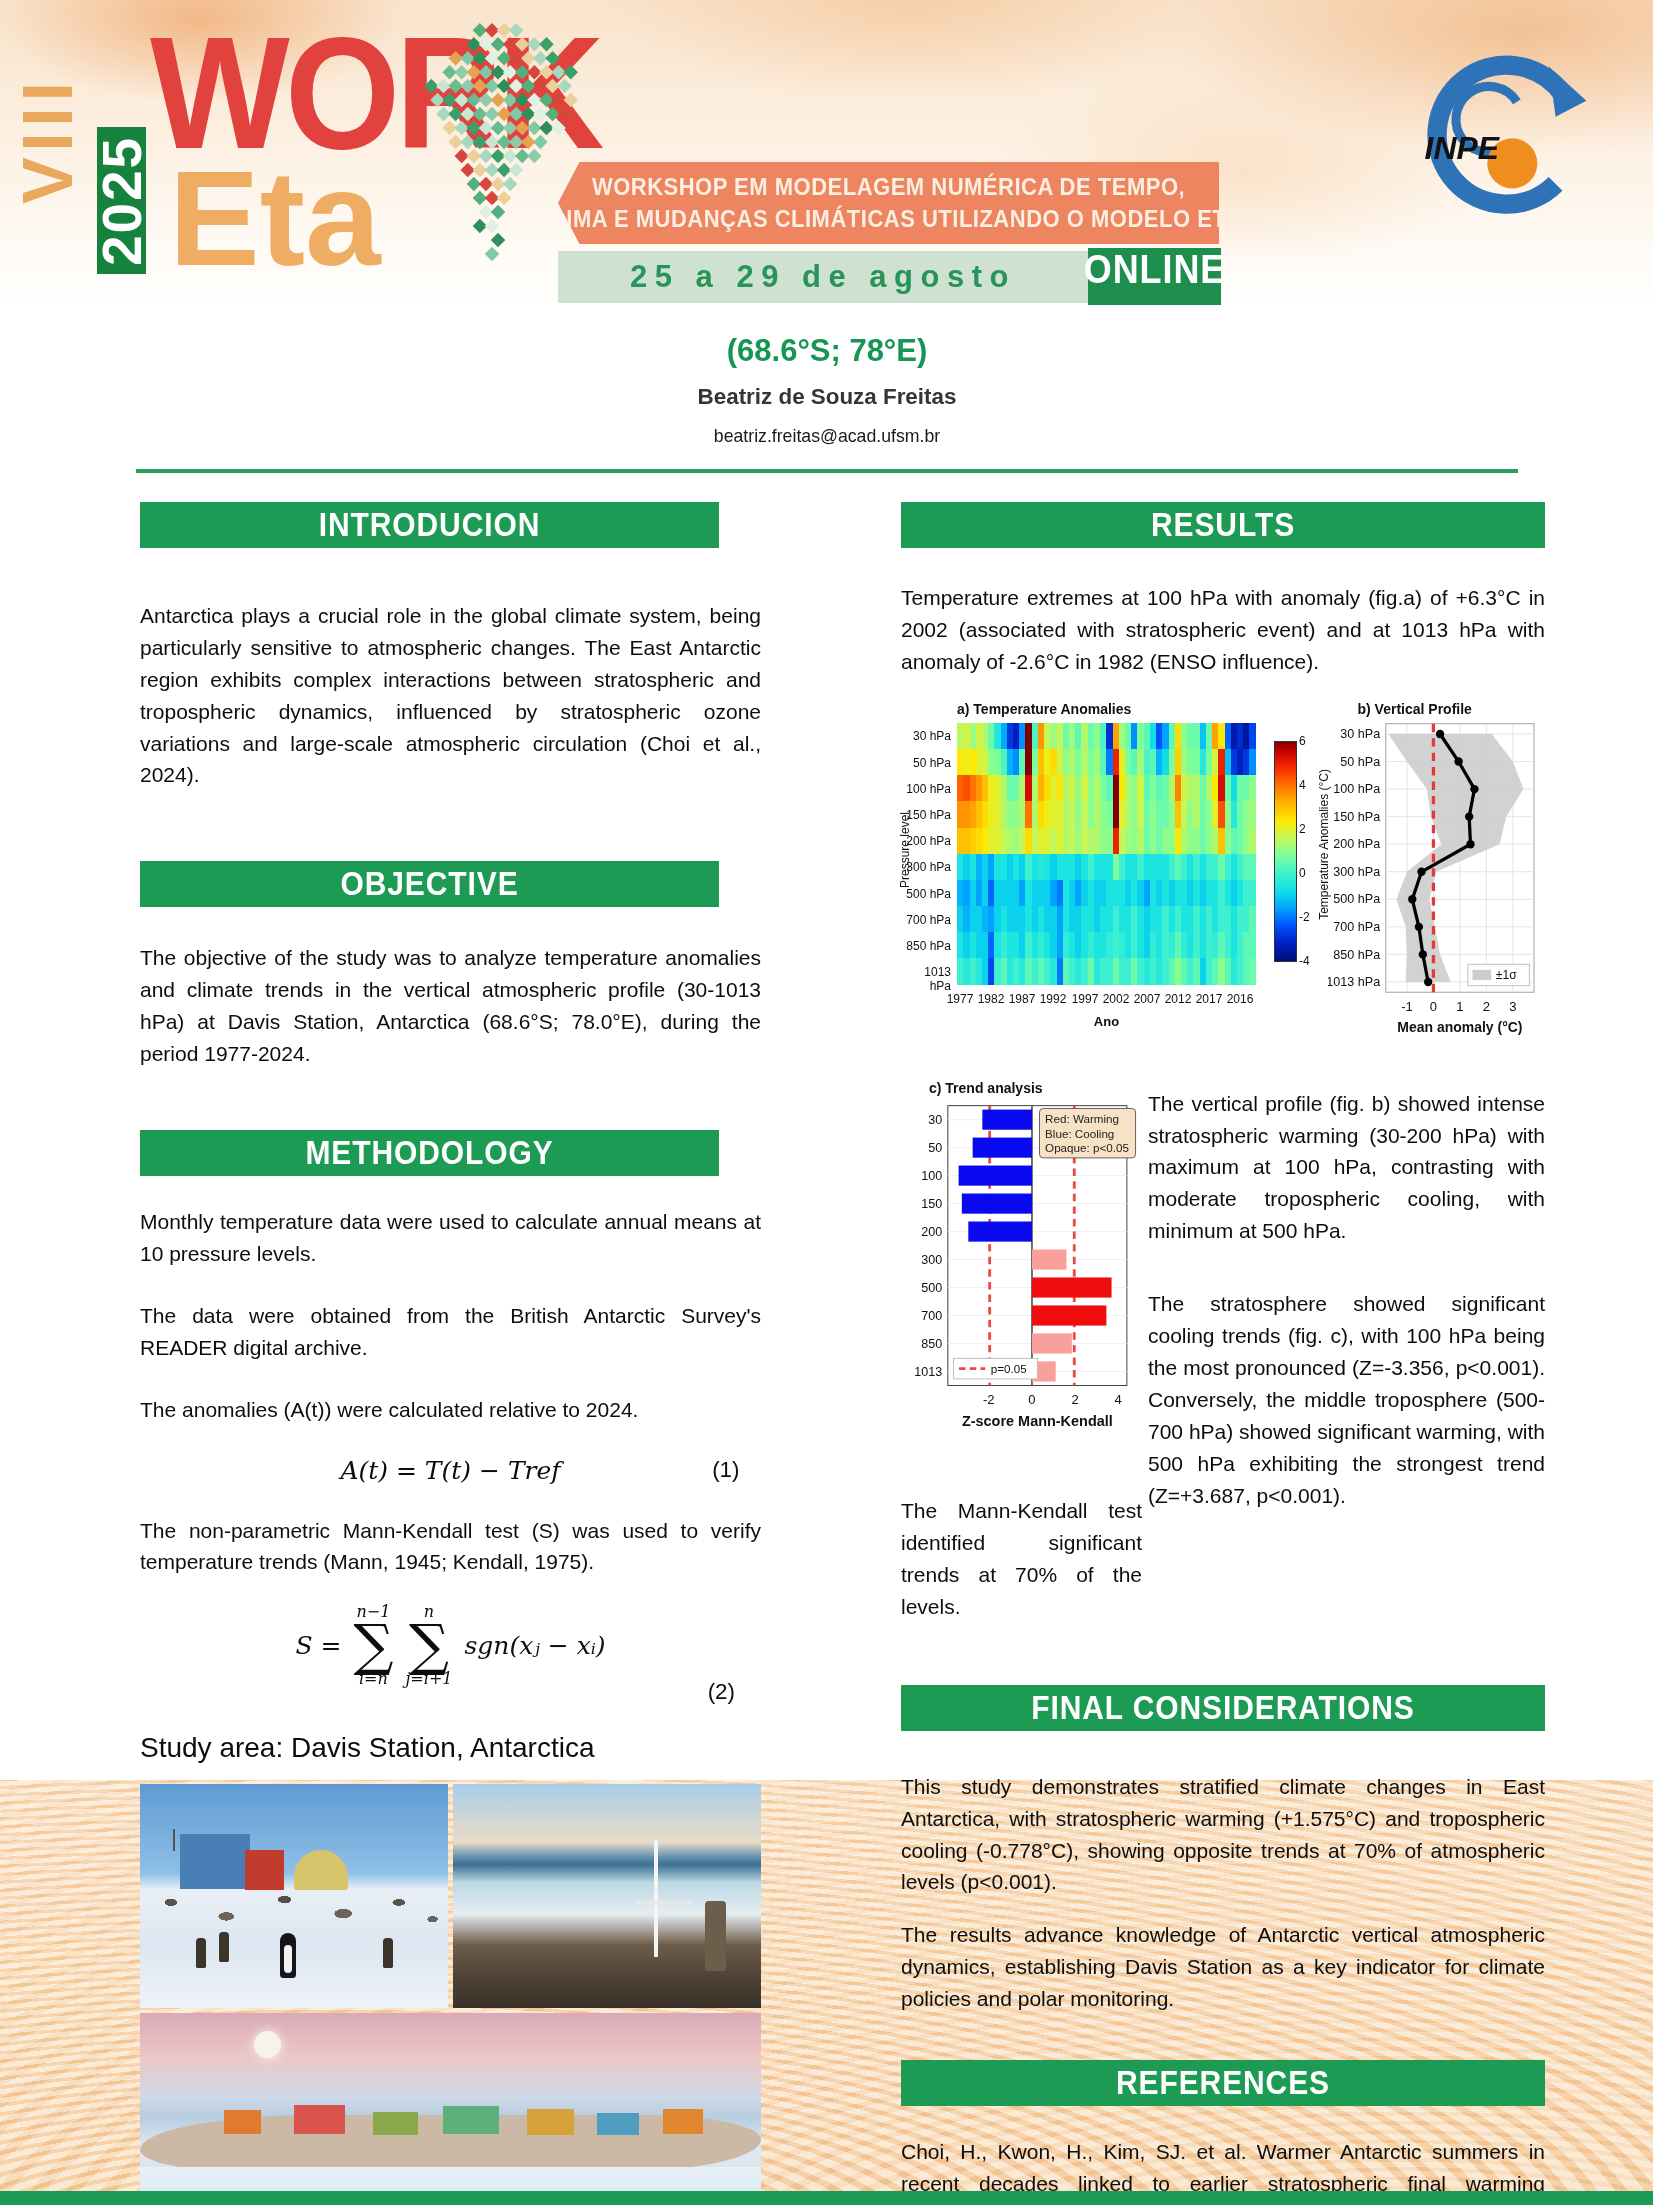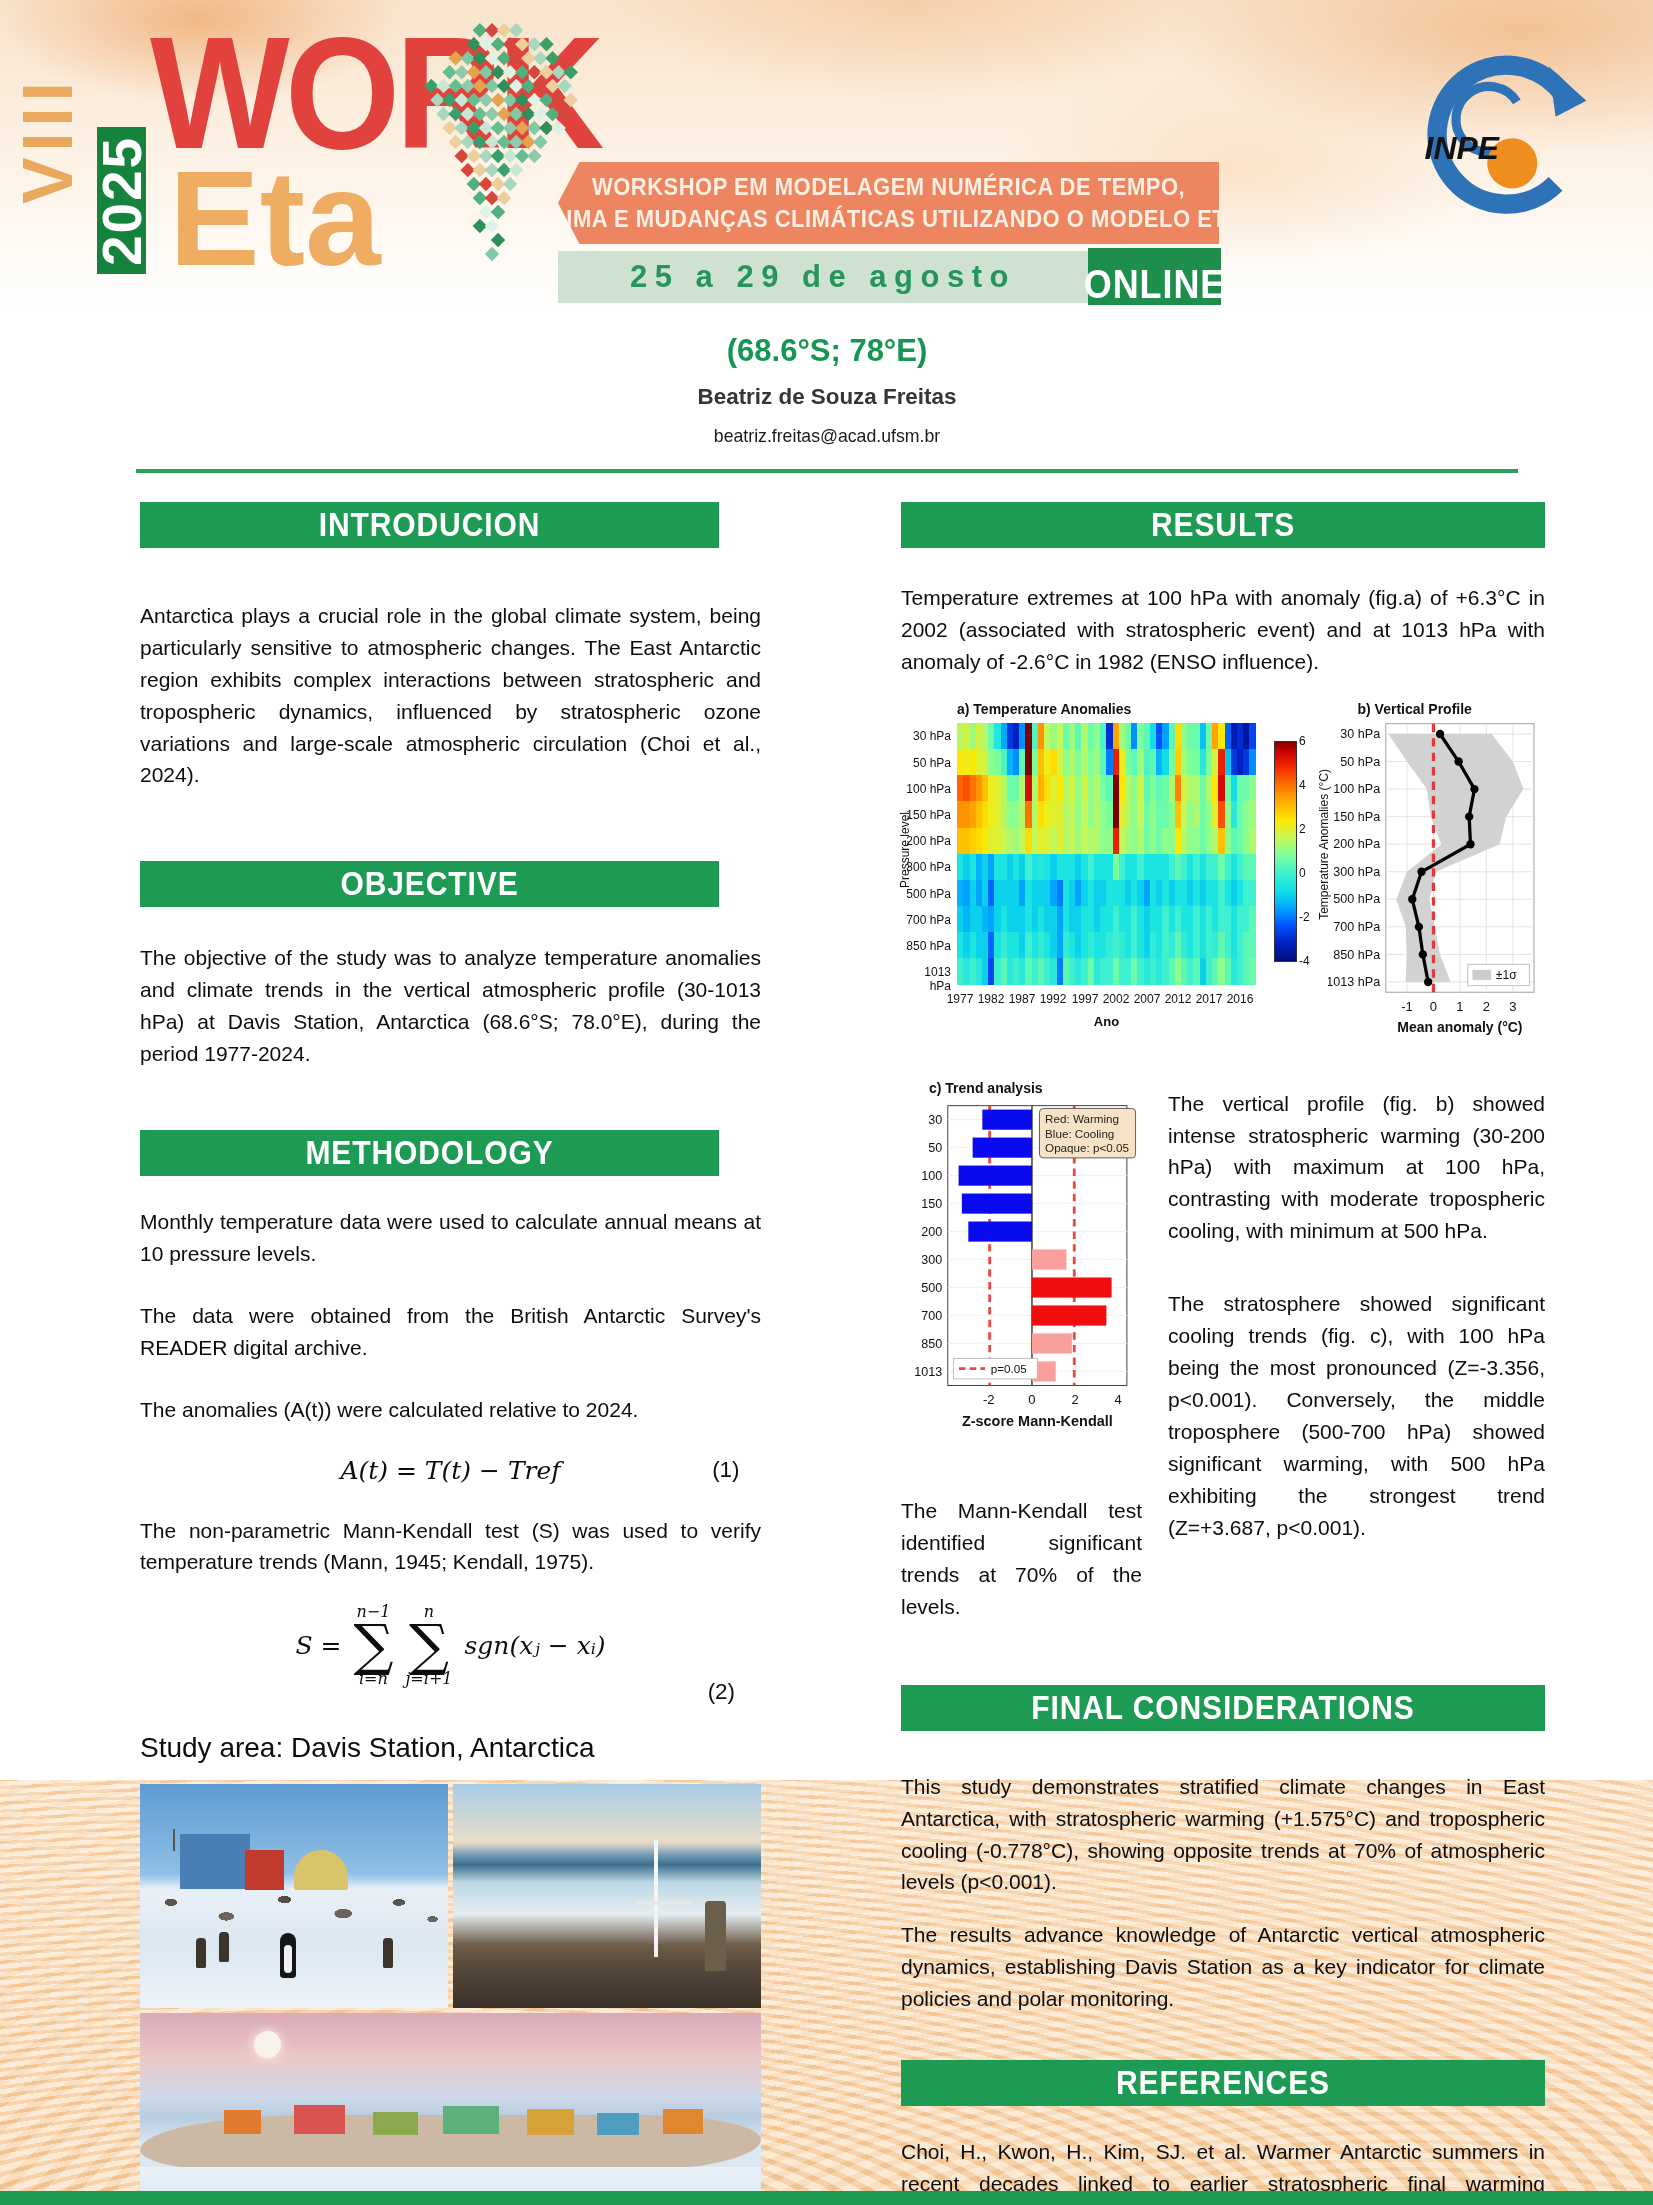--- a/index.html
+++ b/index.html
@@ -24,21 +24,21 @@
   .mosaic{position:absolute;left:405px;top:18.7px;}
   .banner-orange{position:absolute;left:558px;top:162px;width:661px;height:82px;background:#ec8560;
     clip-path:polygon(21.5px 0,100% 0,100% 100%,21.5px 100%,0 50%);
     display:flex;flex-direction:column;align-items:center;justify-content:center;}
   .banner-orange div{color:#fdeee2;font-weight:700;font-size:22px;letter-spacing:0.5px;line-height:1.45;
     transform:scaleY(1.12);white-space:nowrap;}
   .banner-date{position:absolute;left:558px;top:251px;width:530px;height:52px;background:#cfe2d2;
     display:flex;align-items:center;justify-content:center;}
   .banner-date span{color:#27945a;font-size:31px;font-weight:800;letter-spacing:7.5px;}
   .banner-online{position:absolute;left:1088px;top:248px;width:133px;height:57px;background:#1e8e4d;
-    display:flex;align-items:flex-end;justify-content:center;}
+    display:flex;align-items:flex-start;justify-content:center;}
   .banner-online span{color:#ffffff;font-size:36px;font-weight:800;transform:scaleY(1.15);letter-spacing:0.9px;}
   .inpe{position:absolute;left:1395px;top:46px;}
   
   .title-block{margin-top:22.4px;text-align:center;position:relative;z-index:2;}
   .title-l1,.title-l2{color:#169553;font-size:31px;font-weight:800;line-height:1.35;letter-spacing:0;}
   .author{margin-top:12px;font-size:22.4px;font-weight:700;color:#353535;}
   .email{margin-top:16px;font-size:17.7px;color:#1a1a1a;}
   .green-hr{height:4.2px;background:#2aa05c;margin:21.5px 136px 0 136px;}
   
   .columns{position:relative;z-index:2;display:flex;gap:140px;padding:29px 0 0 140px;}
@@ -83,21 +83,21 @@
   .ph2 .person{left:252px;top:117px;width:21.5px;height:70px;background:#6b5f4c;}
   .ph3{width:621px;height:201px;margin-top:4.7px;
     background:linear-gradient(180deg,#d9a9b9 0%,#ecc7c6 22%,#cdd9e8 42%,#b7cde0 52%,#dfe9f1 66%,#cfe0ec 100%);}
   .moon{position:absolute;left:114px;top:17.7px;width:27px;height:27px;border-radius:50%;background:#f7f3ea;box-shadow:0 0 12px rgba(255,250,240,.9);}
   .hill{position:absolute;left:0;top:102px;width:621px;height:56px;background:#cbb9a6;
     border-radius:45% 30% 35% 25% / 100% 70% 90% 60%;}
   .ice{position:absolute;left:0;top:154px;width:621px;height:47px;background:linear-gradient(180deg,#e9f1f7,#d4e4f0);}
   
   .res-p1{margin:34px 0 20.5px 0;}
   .figures-row{display:flex;gap:6.5px;align-items:flex-start;}
-  .figc-row{display:flex;gap:26px;margin-top:12px;}
+  .figc-row{display:flex;gap:6px;margin-top:12px;}
   .figc-col{width:241px;flex:none;}
   .res-right-col{flex:1;}
   .chart-title{font-size:14px;font-weight:700;color:#111;}
   #fig-a{position:relative;width:420px;height:370px;flex:none;}
   #fig-a .chart-title{position:absolute;left:56px;top:2.8px;}
   #fig-b{position:relative;width:220px;height:370px;flex:none;}
   #fig-b .chart-title{position:absolute;left:30px;top:2.8px;}
   #fig-c{position:relative;width:241px;height:381px;}
   #fig-c .chart-title{position:absolute;left:28px;top:0px;}
   .mk-p{margin-top:34px;}

